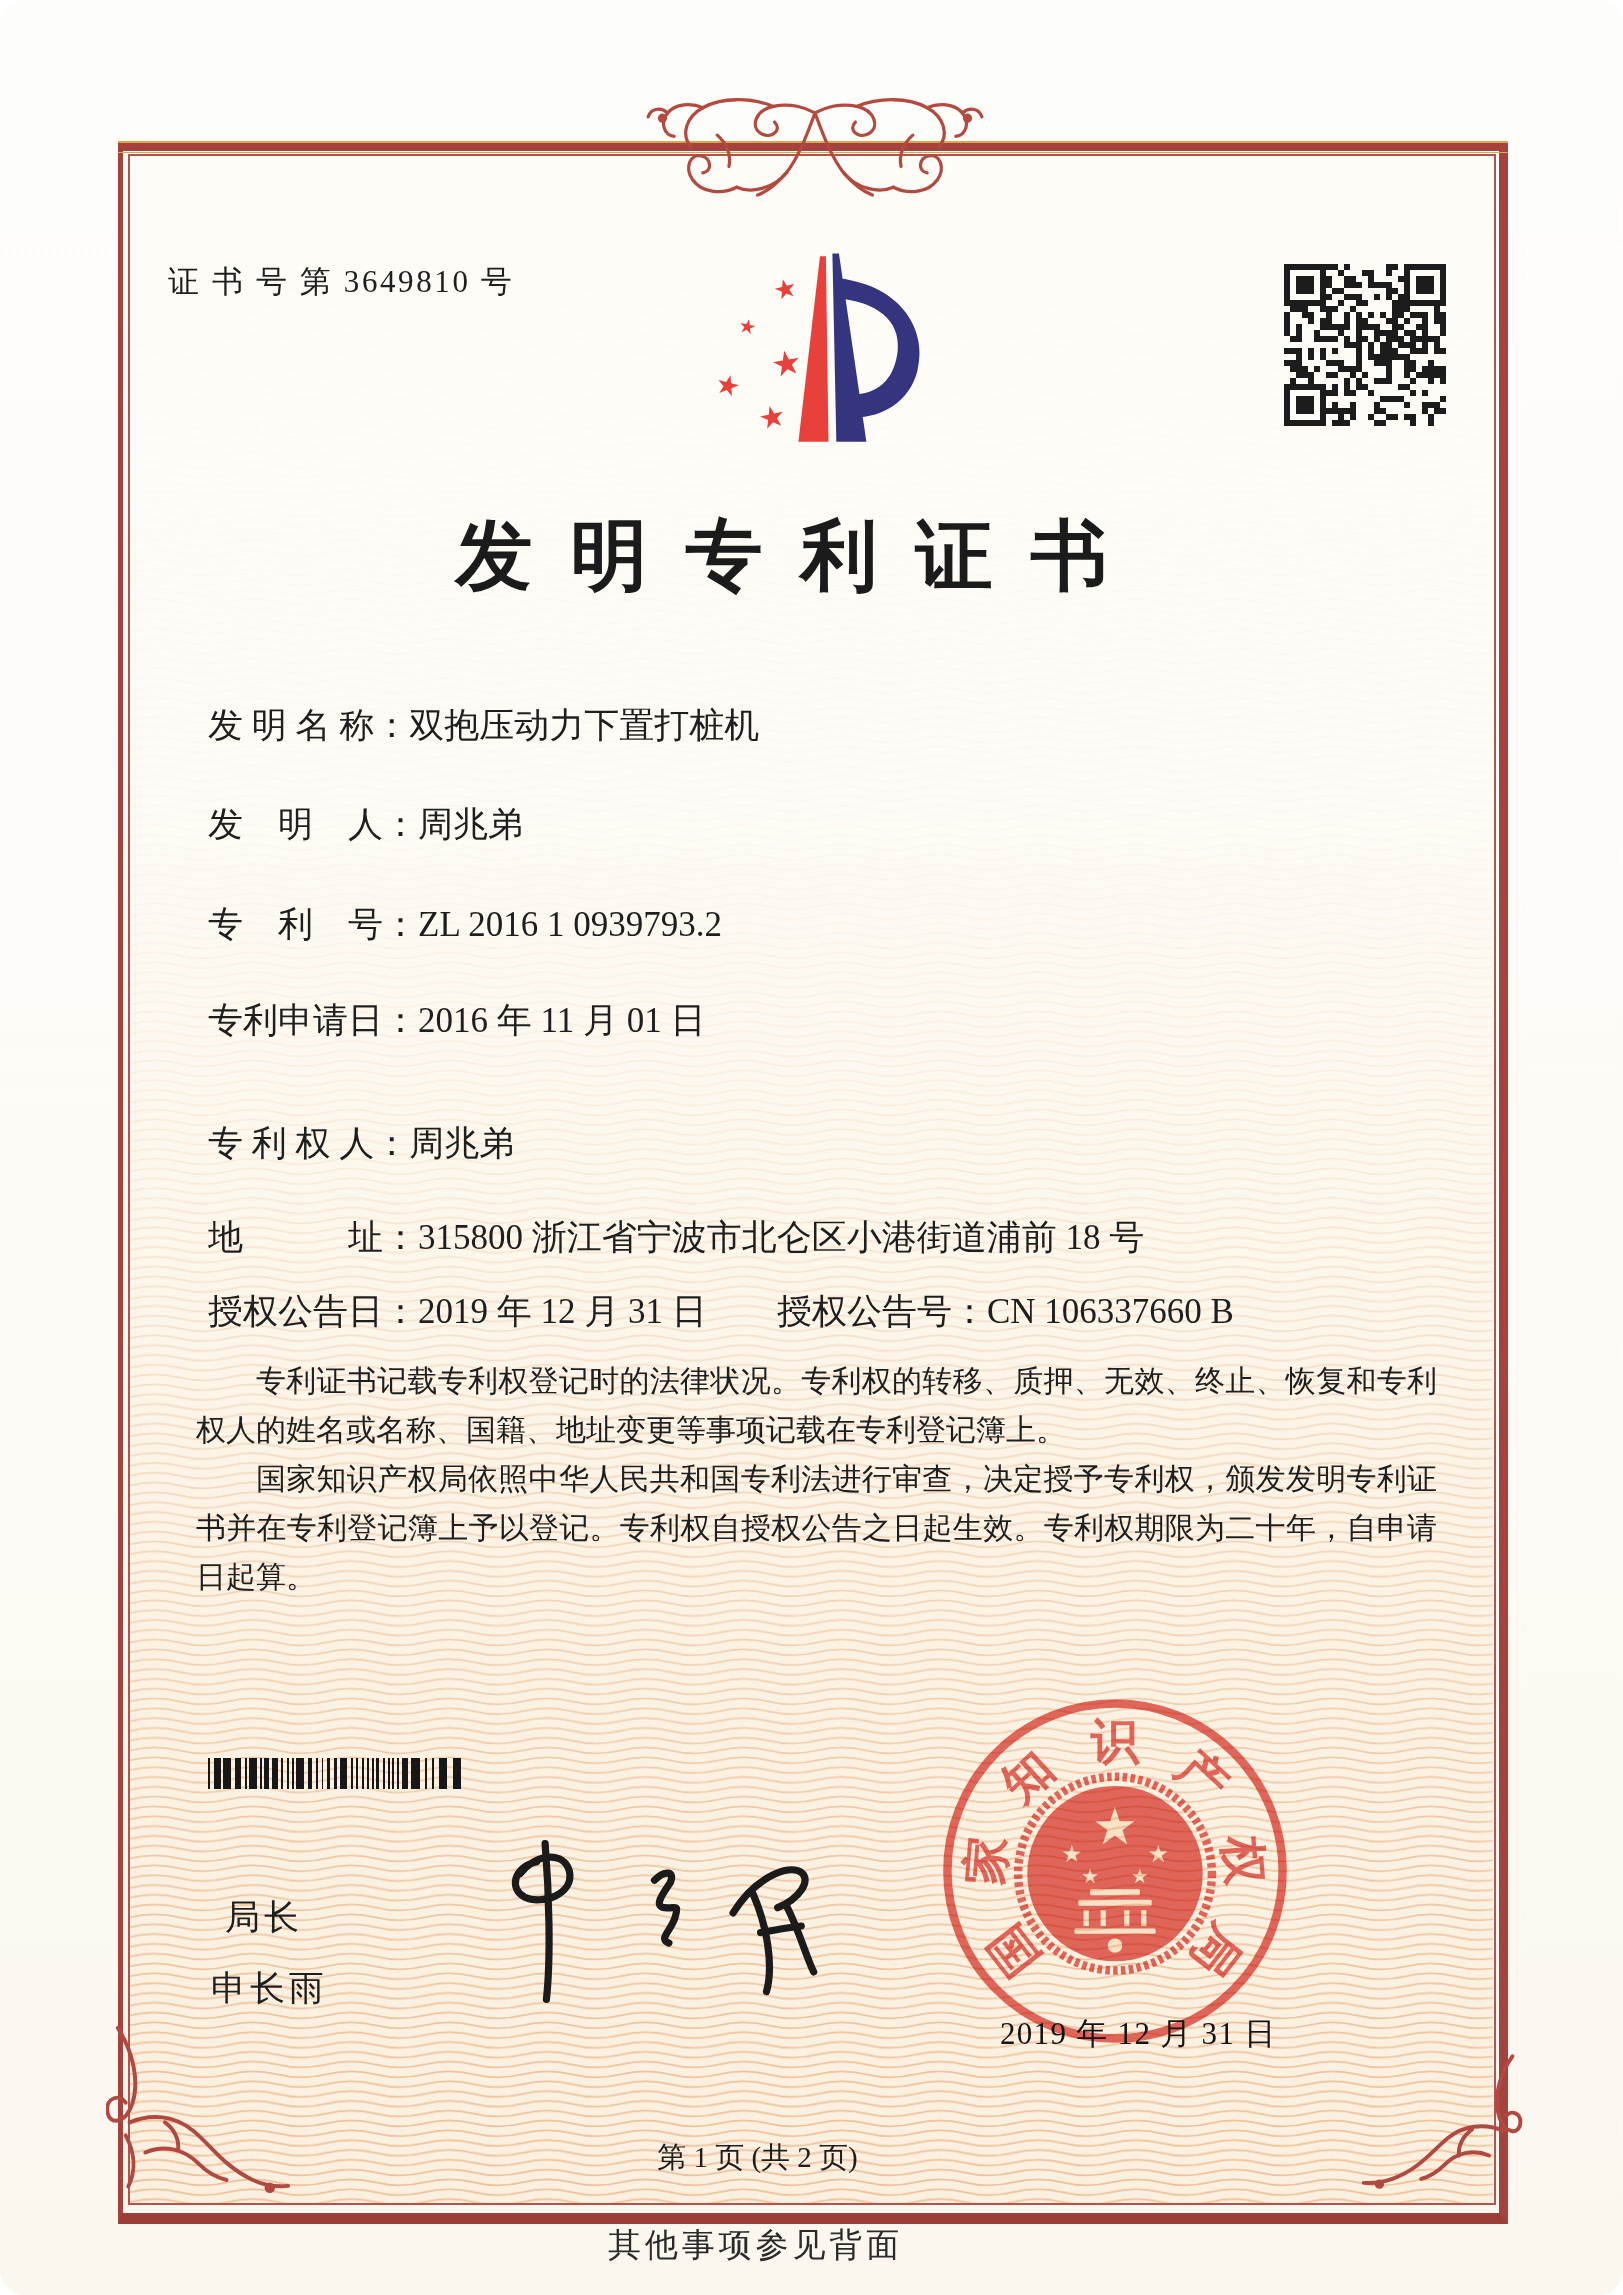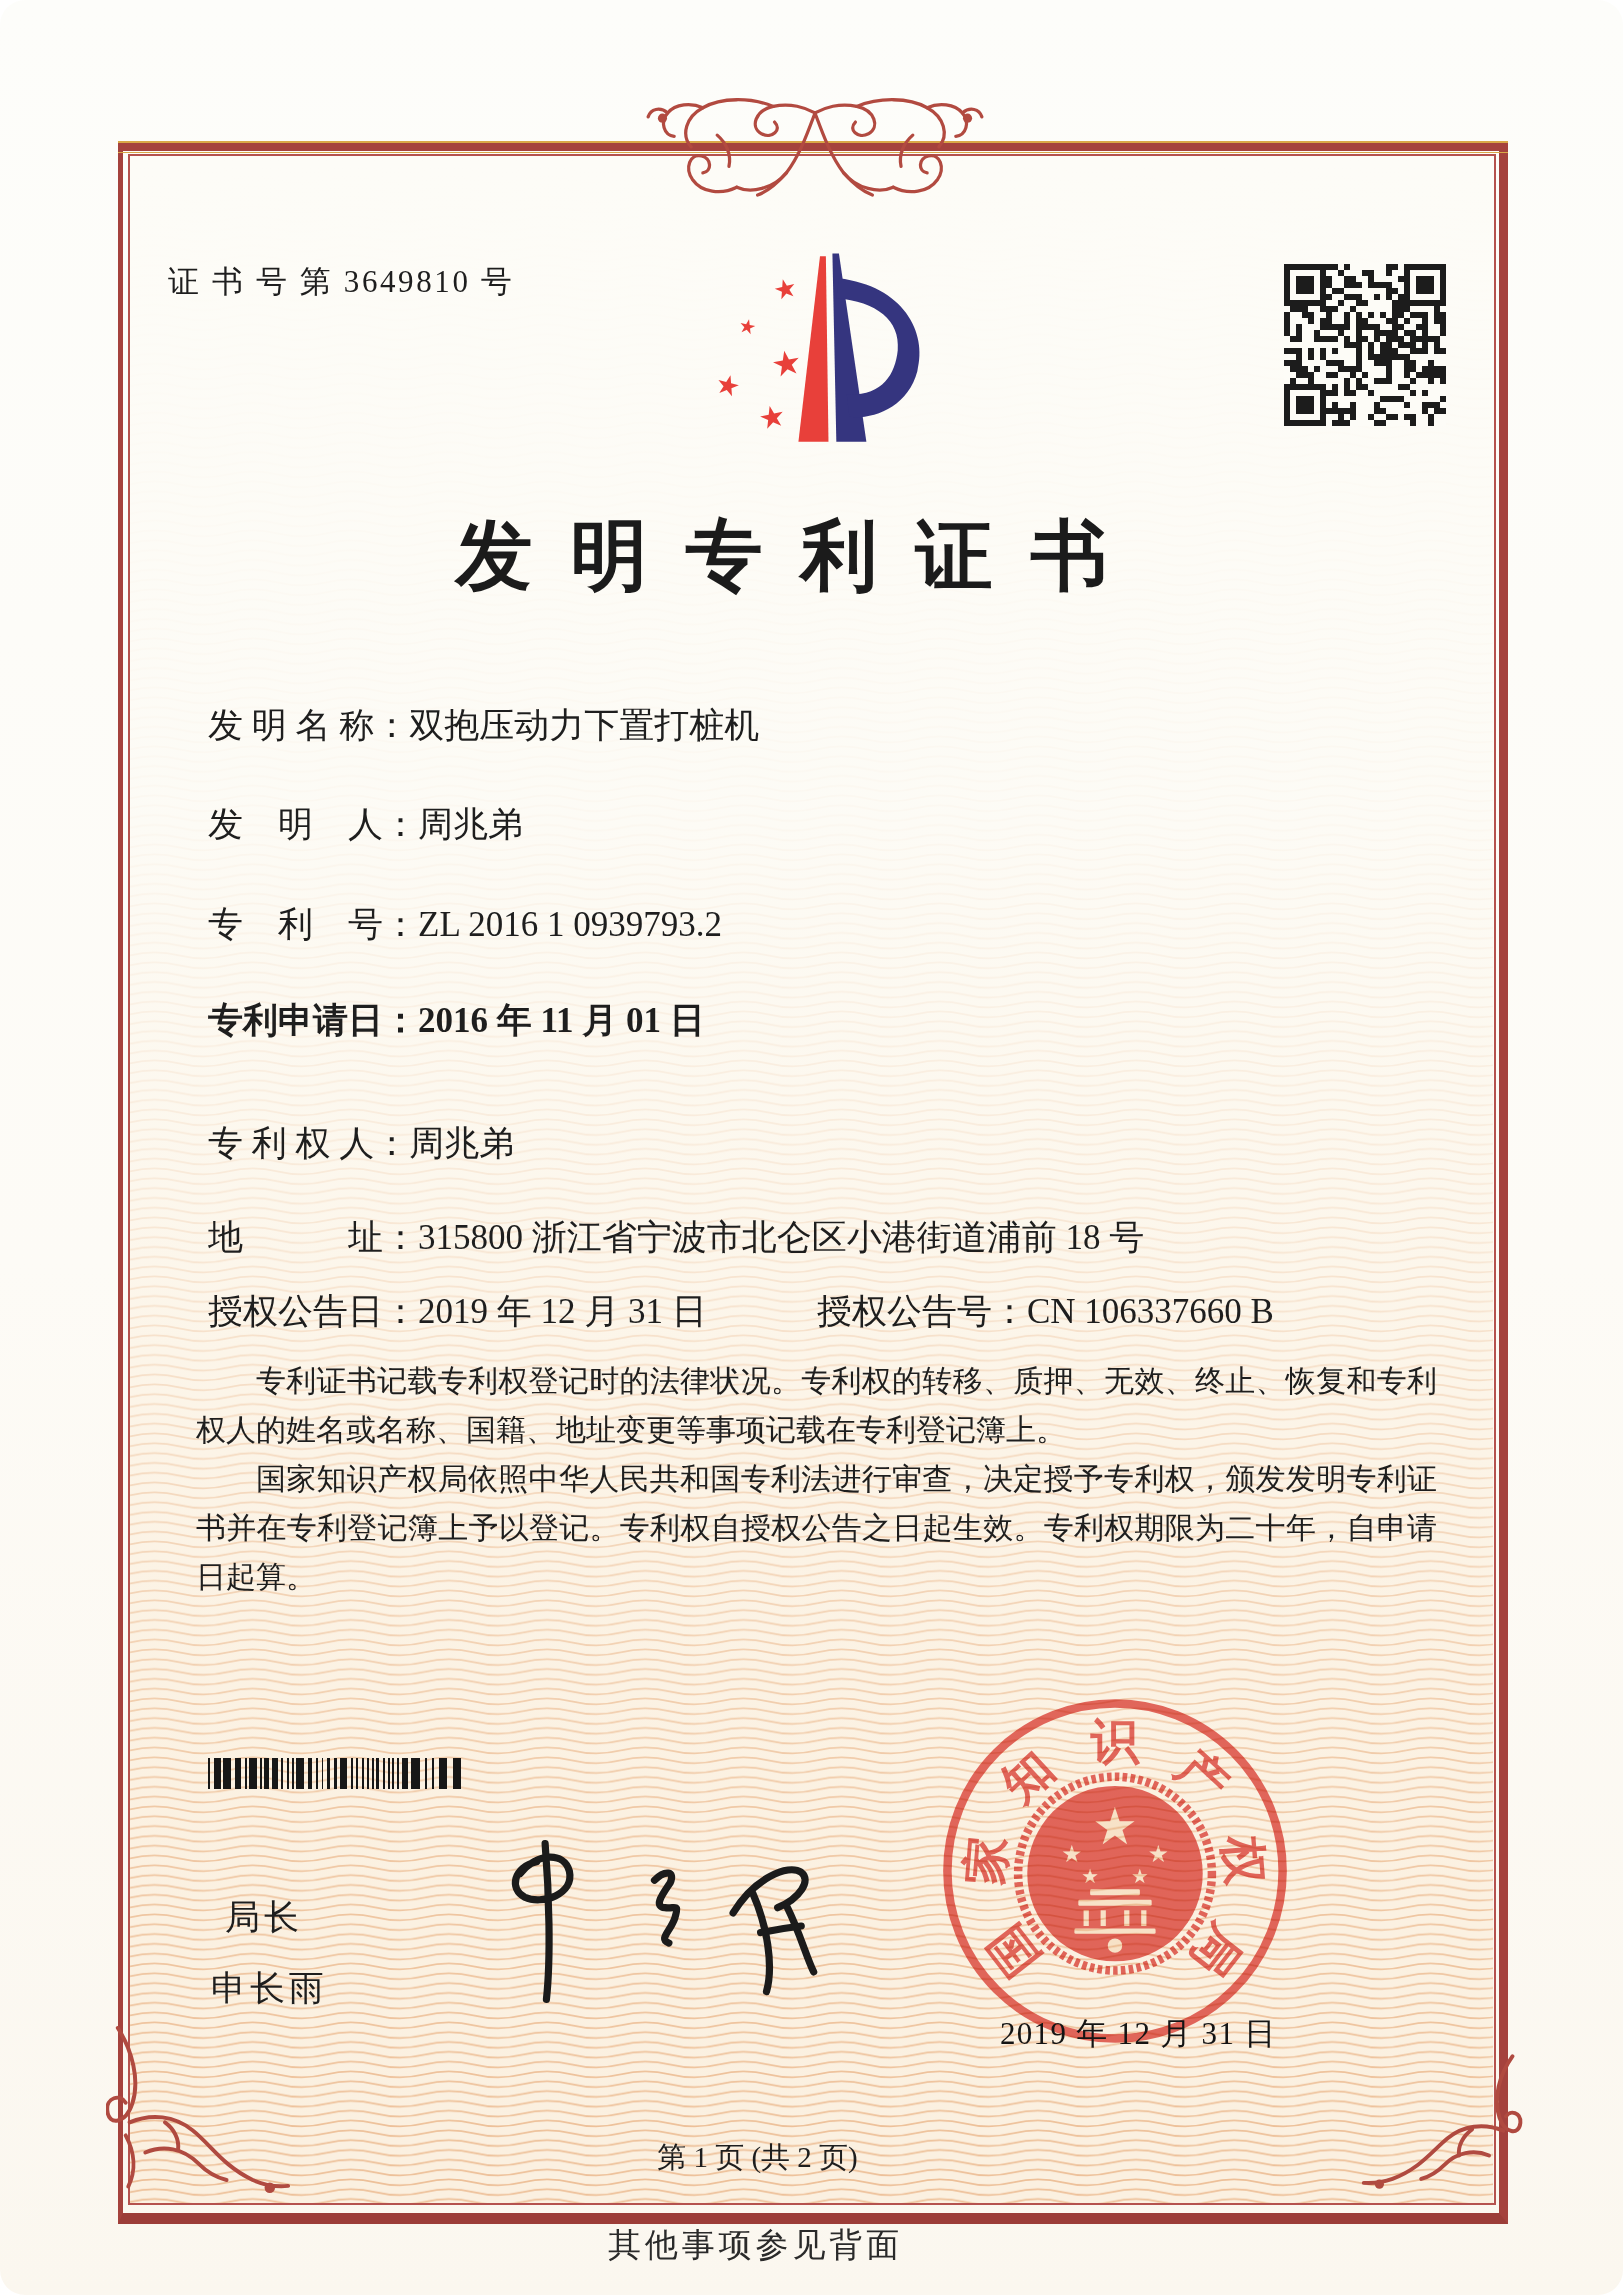--- a/index.html
+++ b/index.html
@@ -13,21 +13,21 @@
   .frame-thick{left:118px;top:142px;width:1390px;height:2082px;box-sizing:border-box;
     border-top:9.2px solid #a5423d;border-left:5.9px solid #a5423d;border-right:9.8px solid #a5423d;border-bottom:11.8px solid #9c3d38;z-index:2;}
   .gold-top{left:118px;top:141px;width:1390px;height:2px;background:#d9a847;z-index:3;}
   .gold-bottom{left:118px;top:152px;width:1390px;height:1.3px;background:#d9a847;z-index:3;}
   .frame-thin{left:128px;top:154px;width:1368px;height:2051px;box-sizing:border-box;border:2px solid #b5524e;z-index:2;}
   
   .cert-no{left:168px;top:261px;font-size:31px;letter-spacing:2.6px;z-index:4;}
   .doc-title{left:0;top:505px;width:1623px;text-align:center;font-size:77px;font-weight:700;
     letter-spacing:38px;text-indent:38px;transform:translateX(-30px);z-index:4;color:#1b1b1b;}
   .field-row{left:208px;font-size:35px;line-height:1.15;z-index:4;white-space:nowrap;}
-  .grant-item2{left:817px;}
+  .grant-item2{left:777px;}
   .paras{left:196px;top:1356px;width:1241px;font-size:30px;line-height:49px;text-align:justify;z-index:4;}
   .paras p{margin:0;text-indent:2em;}
   .director-label{left:225px;top:1894px;font-size:35px;letter-spacing:3.9px;z-index:4;text-align:right;}
   .director-name{left:211px;top:1965px;font-size:35px;letter-spacing:3.9px;z-index:4;}
   .seal-date{left:1000px;top:2013px;font-size:31px;letter-spacing:1.3px;z-index:6;color:#141414;}
   .page-info{left:0;top:2138px;width:1623px;text-align:center;font-size:29px;transform:translateX(-54px);z-index:4;}
   .footer-note{left:0;top:2223px;width:1623px;text-align:center;font-size:33px;letter-spacing:3.9px;transform:translateX(-56px);z-index:4;color:#2a2a2a;}
   svg{display:block;}
 </style>
 </head>
@@ -482,21 +482,21 @@
 
   <div class="abs field-row" style="top:706px;">
     <span>发 明 名 称：</span><span>双抱压动力下置打桩机</span>
   </div>
   <div class="abs field-row" style="top:805px;">
     <span>发　明　人：</span><span>周兆弟</span>
   </div>
   <div class="abs field-row" style="top:905px;">
     <span>专　利　号：</span><span>ZL 2016 1 0939793.2</span>
   </div>
-  <div class="abs field-row" style="top:1001px;font-weight:bold;">
+  <div class="abs field-row" style="top:1001px;">
     <span>专利申请日：</span><span>2016 年 11 月 01 日</span>
   </div>
   <div class="abs field-row" style="top:1124px;">
     <span>专 利 权 人：</span><span>周兆弟</span>
   </div>
   <div class="abs field-row" style="top:1198px;margin-top:20px;">
     <span>地　　　址：</span><span>315800 浙江省宁波市北仑区小港街道浦前 18 号</span>
   </div>
   <div class="abs field-row" style="top:1292px;">
     <span>授权公告日：</span><span>2019 年 12 月 31 日</span>

